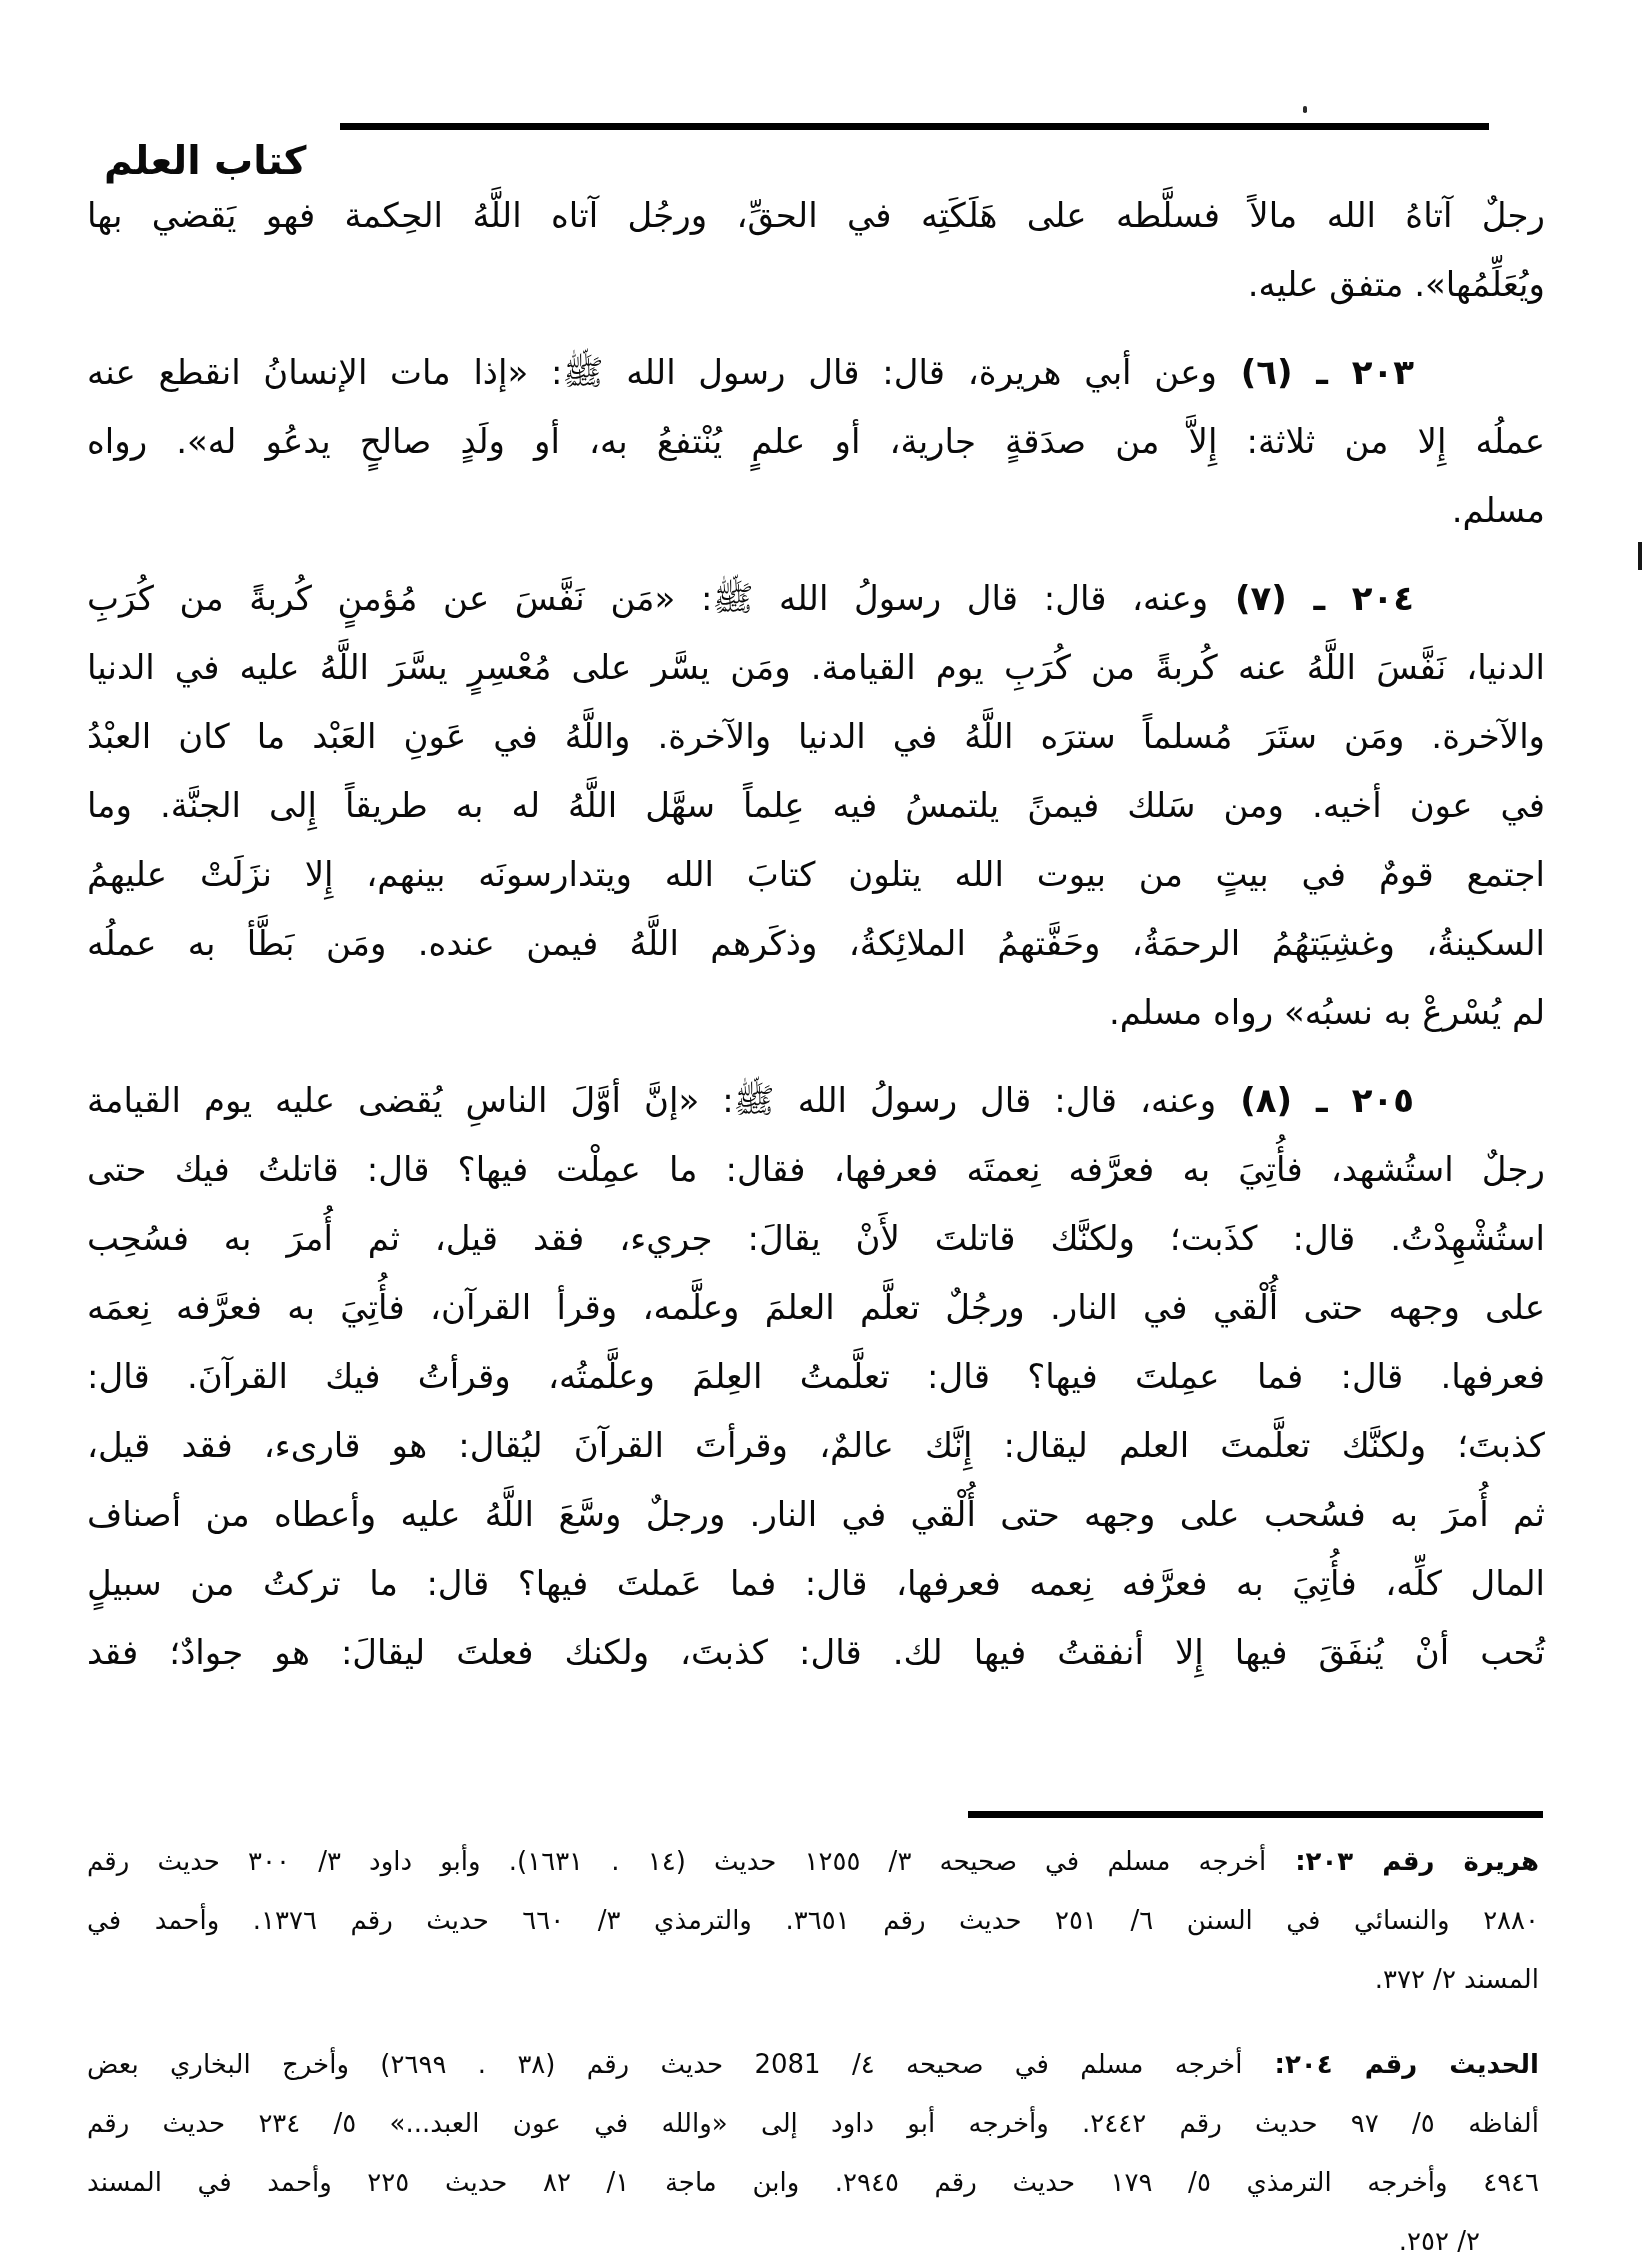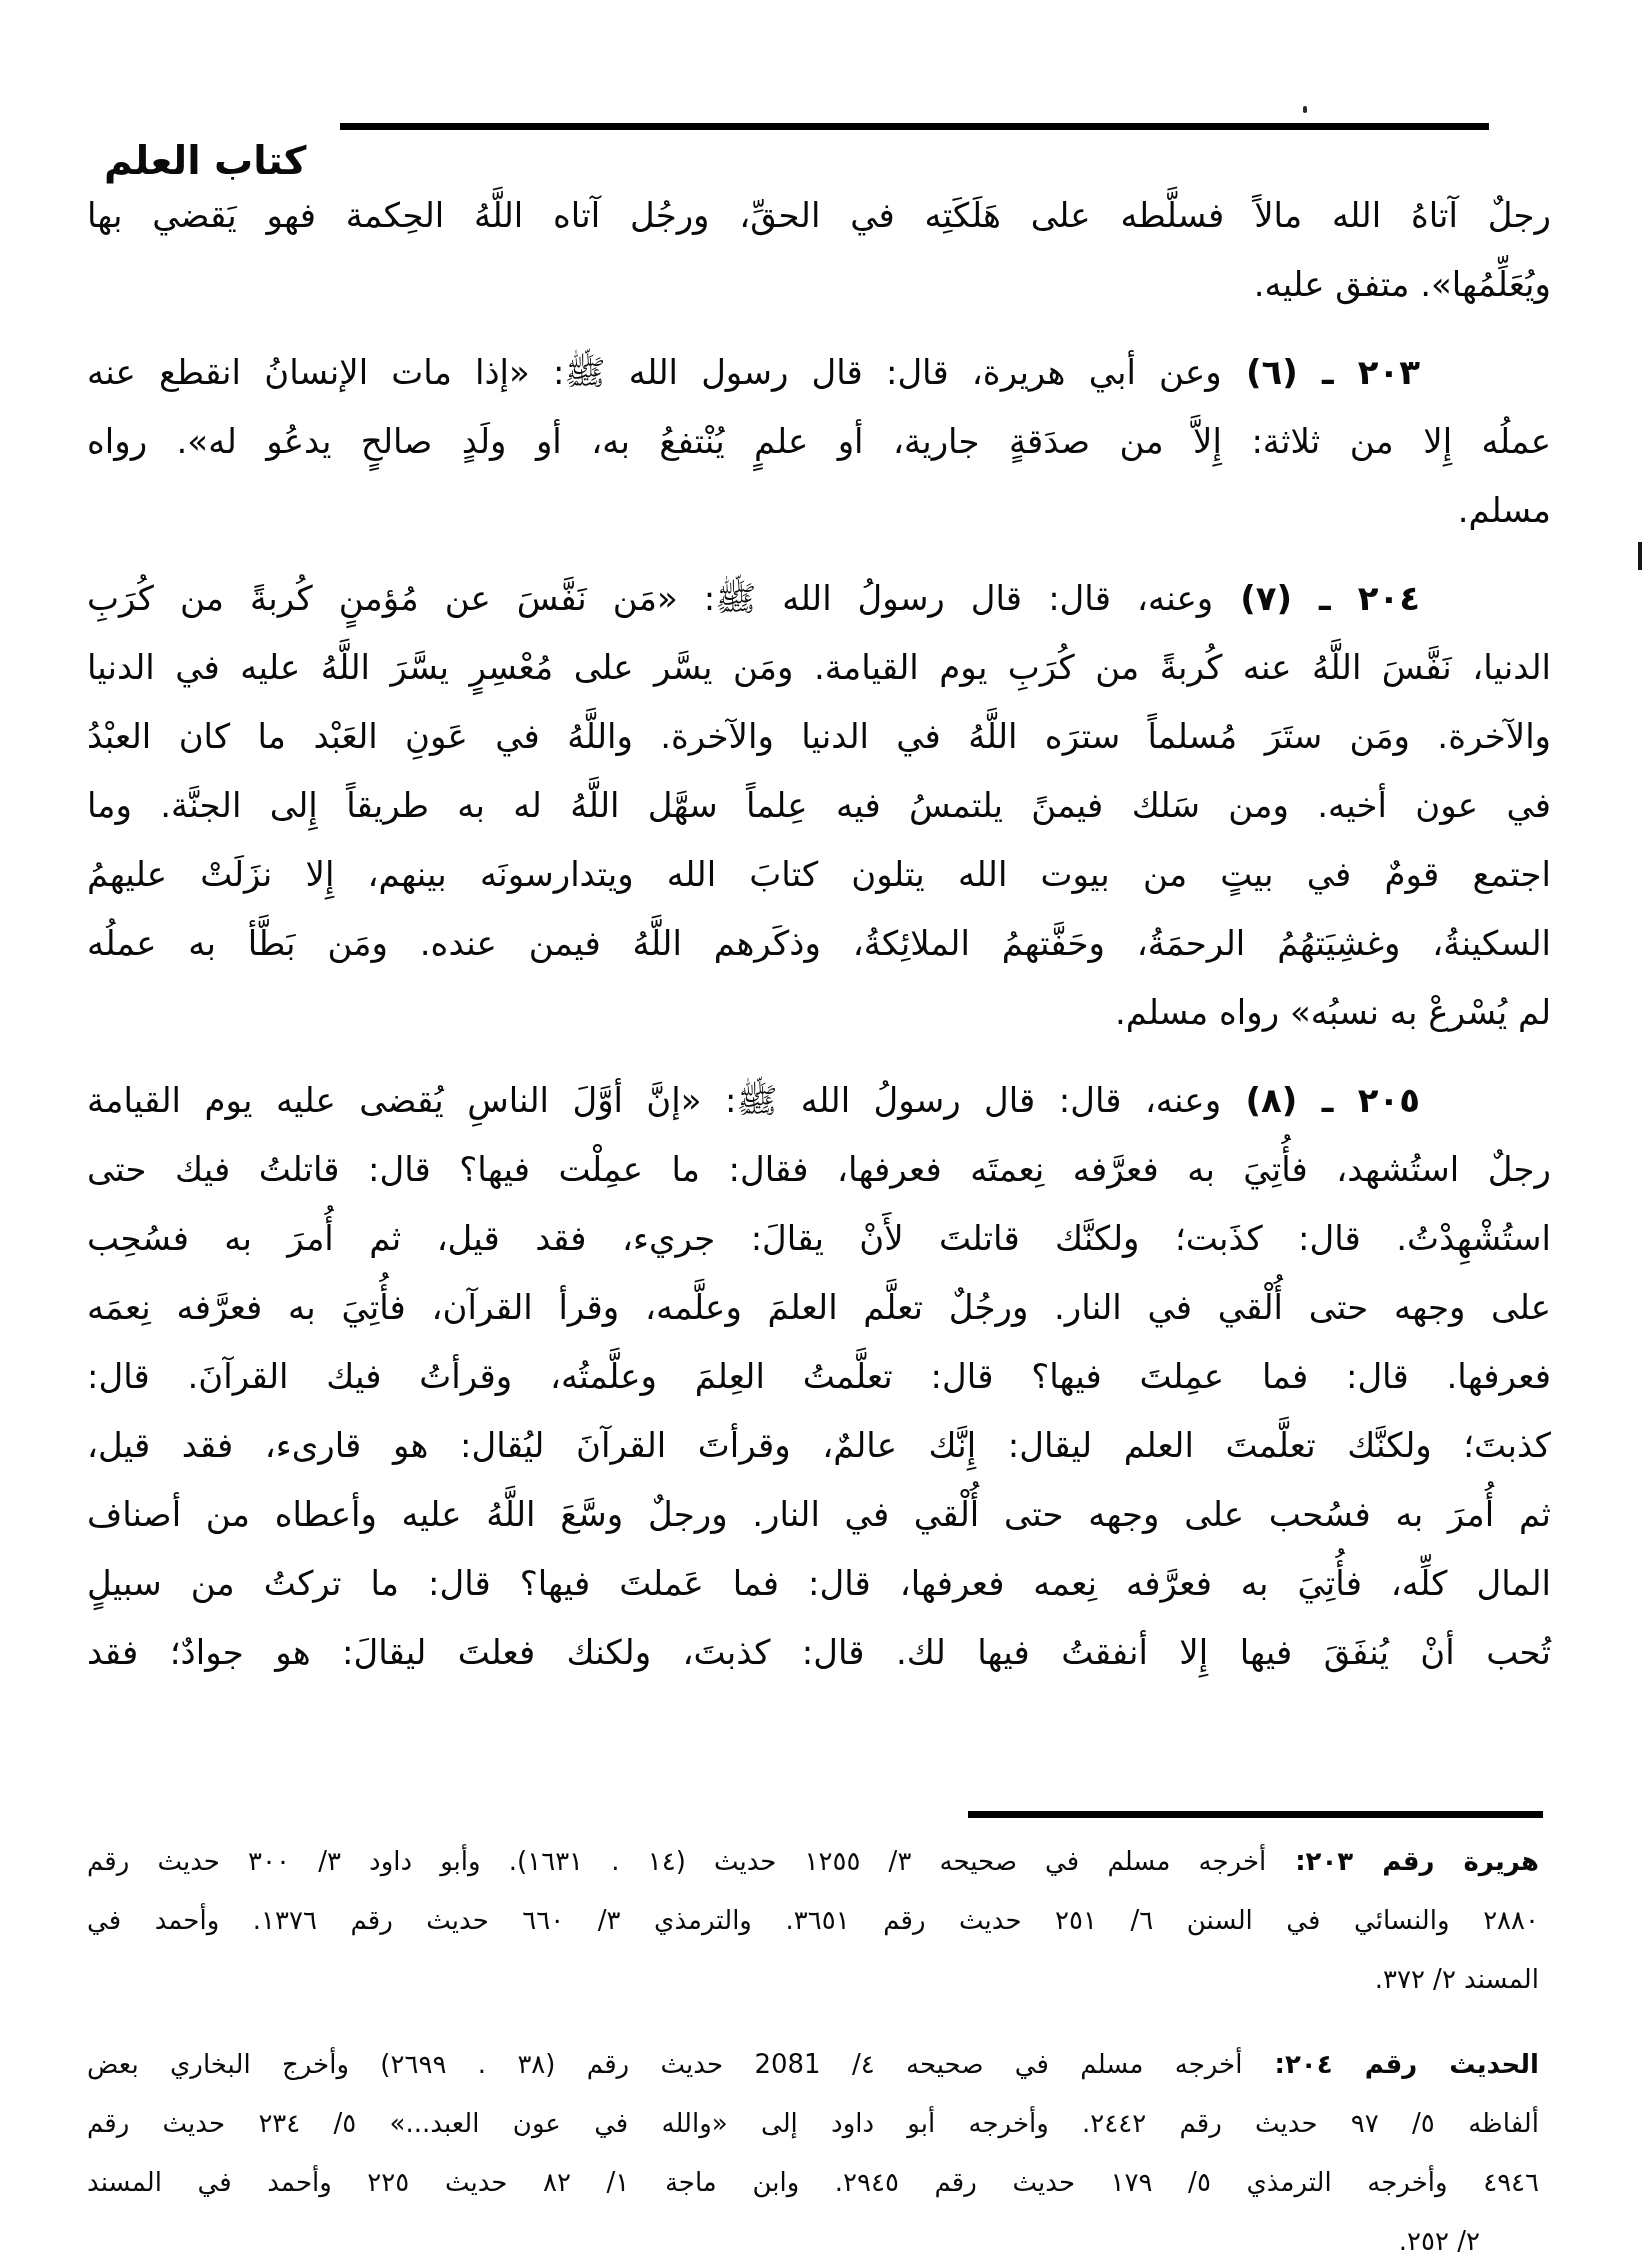--- a/index.html
+++ b/index.html
@@ -26,21 +26,21 @@
   .header-rule {
     position: absolute;
     left: 340px; top: 123px;
     width: 1149px; height: 7.2px;
     background: #000;
   }
 
   
   .body-text {
     position: absolute;
-    top: 181px; left: 87px; right: 99px;
+    top: 181px; left: 87px; right: 105px;
   }
   .para { margin-top: 19px; }
   .body-text .line {
     font-size: 34px;
     line-height: 69px;
     direction: rtl;
     text-align: justify;
   }
   .line.j  { text-align-last: justify; }
   .line.end { text-align: left; text-align-last: right; }

